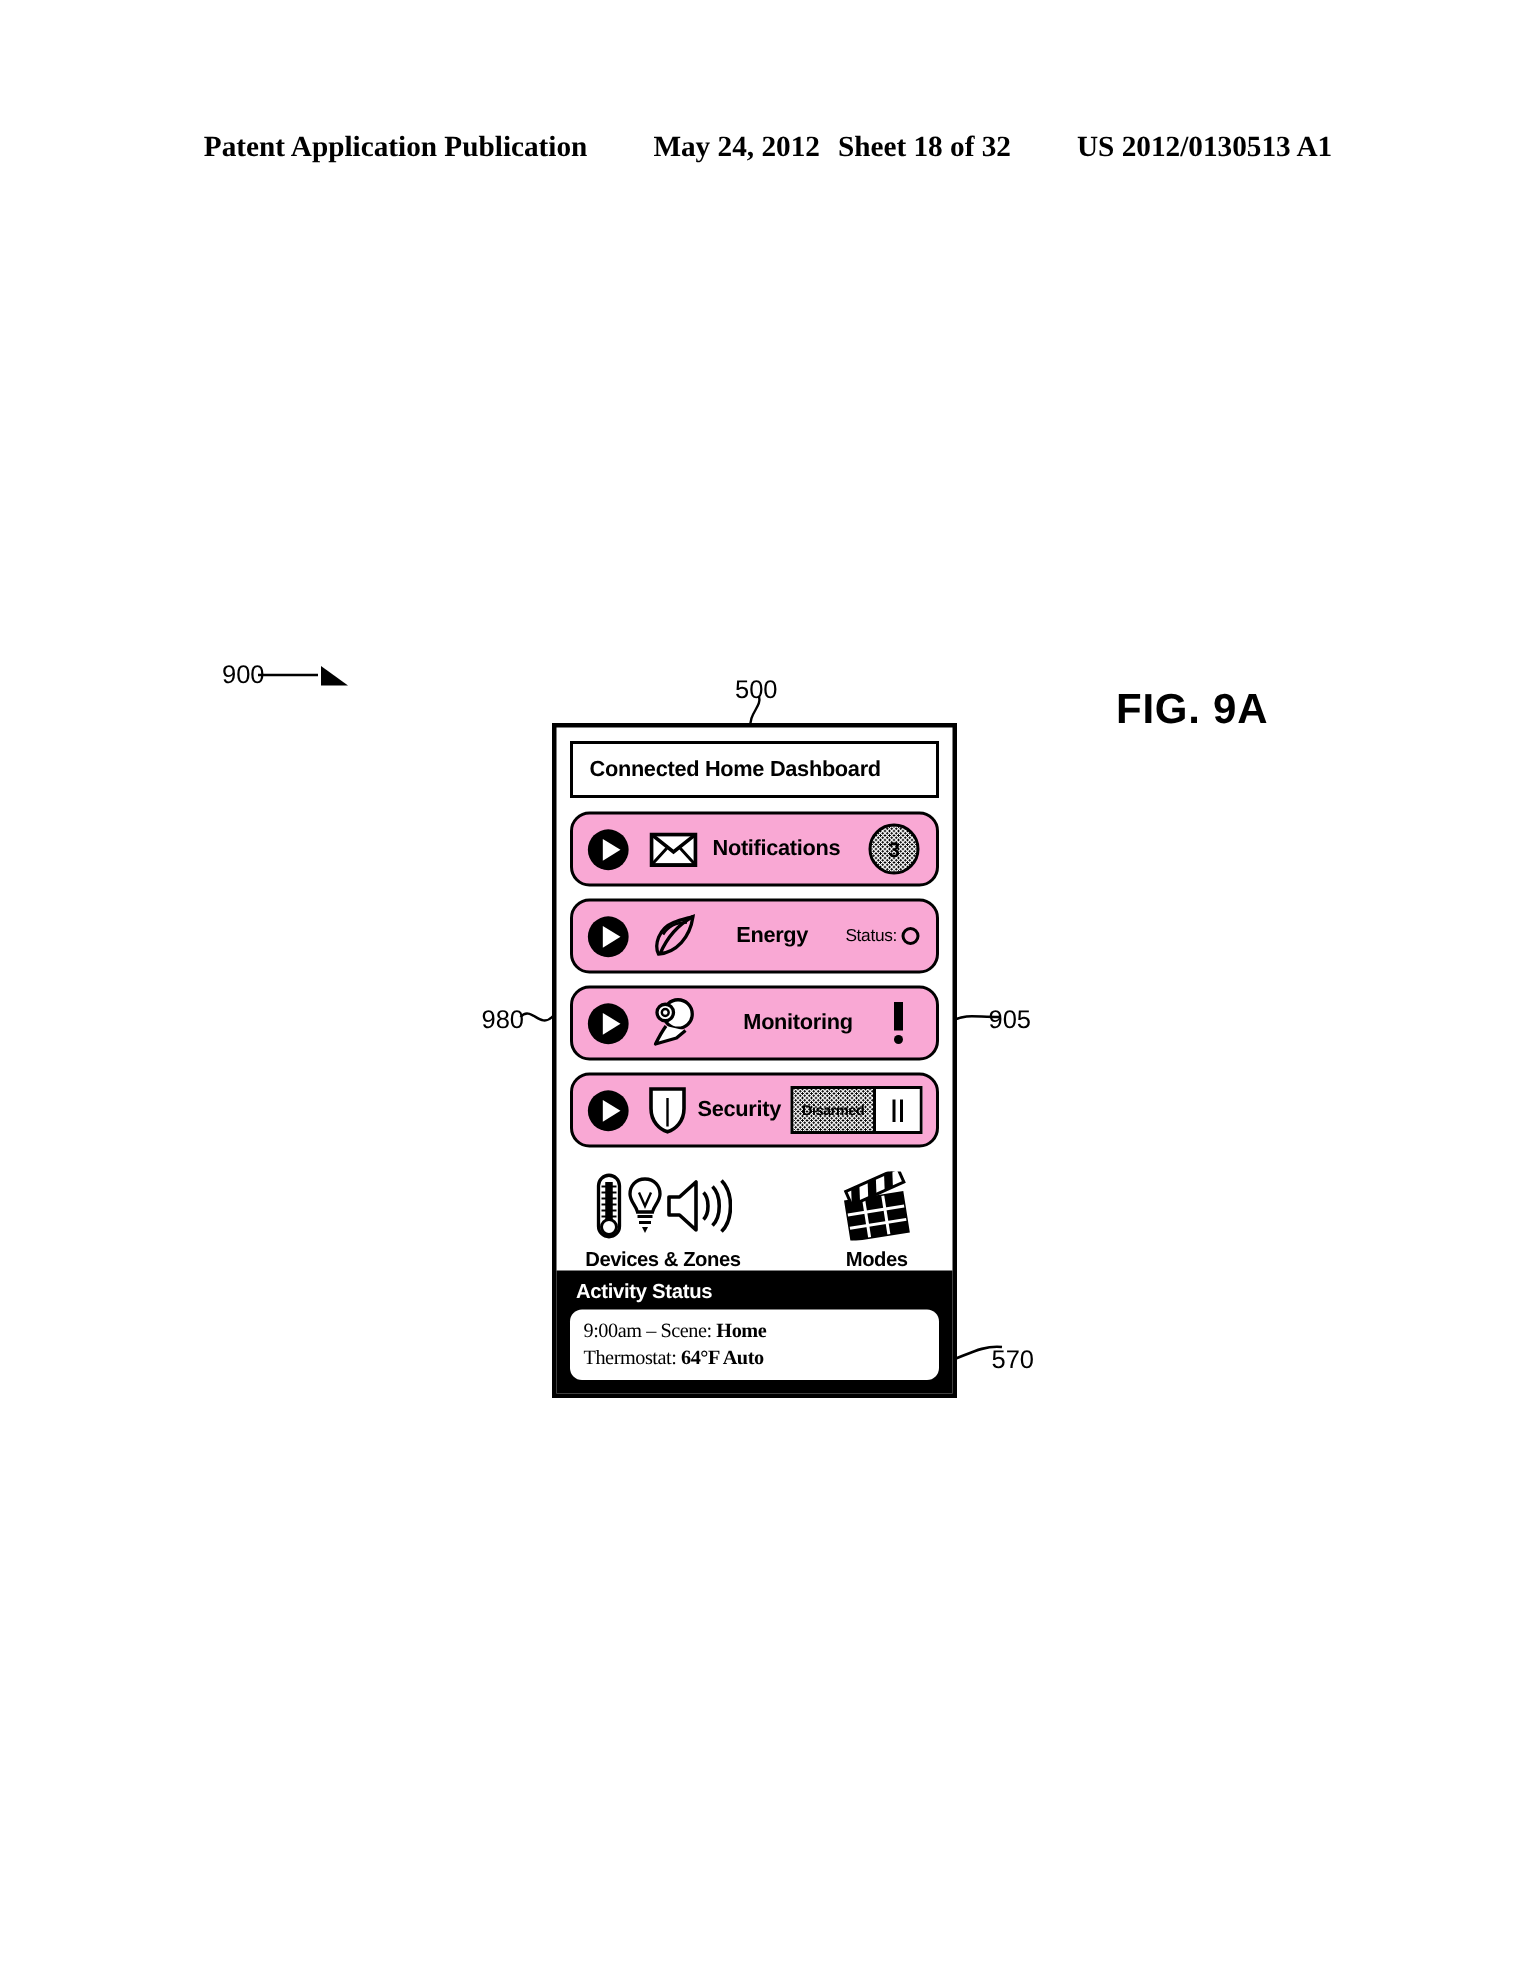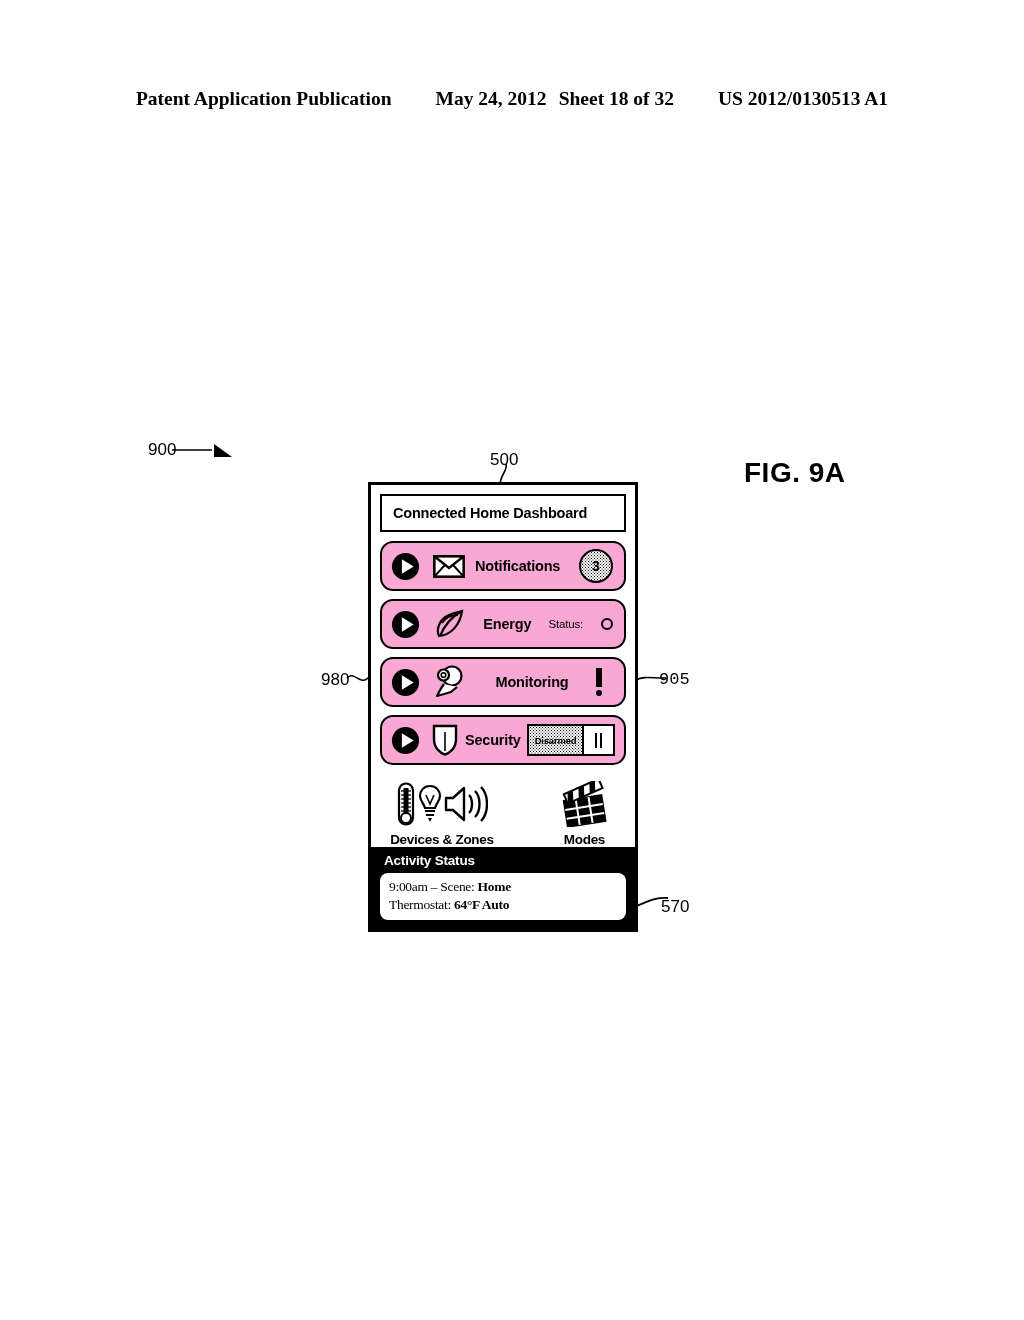--- a/index.html
+++ b/index.html
@@ -50,21 +50,21 @@
   .ref {
     position: absolute;
     font-family: "Liberation Sans", sans-serif;
     font-size: 17px;
     color: #000;
     white-space: nowrap;
   }
   .ref-900 { left: 148px; top: 440px; }
   .ref-500 { left: 490px; top: 450px; }
   .ref-540 { left: 321px; top: 670px; }
-  .ref-905 { left: 659px; top: 670px; font-family: Liberation Mono, monospace; }
+  .ref-905 { left: 659px; top: 670px; }
   .ref-570 { left: 661px; top: 897px; }
 
   .lead { position: absolute; overflow: visible; pointer-events: none; }
   .lead-900 { left: 170px; top: 437px; width: 70px;  height: 30px; }
   .lead-500 { left: 486px; top: 462px; width: 40px;  height: 28px; }
   .lead-540 { left: 346px; top: 664px; width: 40px;  height: 30px; }
   .lead-905 { left: 614px; top: 664px; width: 54px;  height: 30px; }
   .lead-570 { left: 578px; top: 890px; width: 92px;  height: 34px; }
 
   
@@ -155,21 +155,21 @@
     background-size: 3px 3px, 3px 3px;
     background-position: 0 0, 1.5px 1.5px;
   }
 
   
   .status-wrap {
     flex: 0 0 auto;
     margin-right: 11px;
     display: flex;
     align-items: center;
-    gap: 18px;
+    gap: 3px;
   }
   .status-label { font-size: 11.5px; letter-spacing: -0.2px; }
   .status-dot {
     width: 12px; height: 12px;
     border: 2px solid #000;
     border-radius: 50%;
     box-sizing: border-box;
   }
 
   

